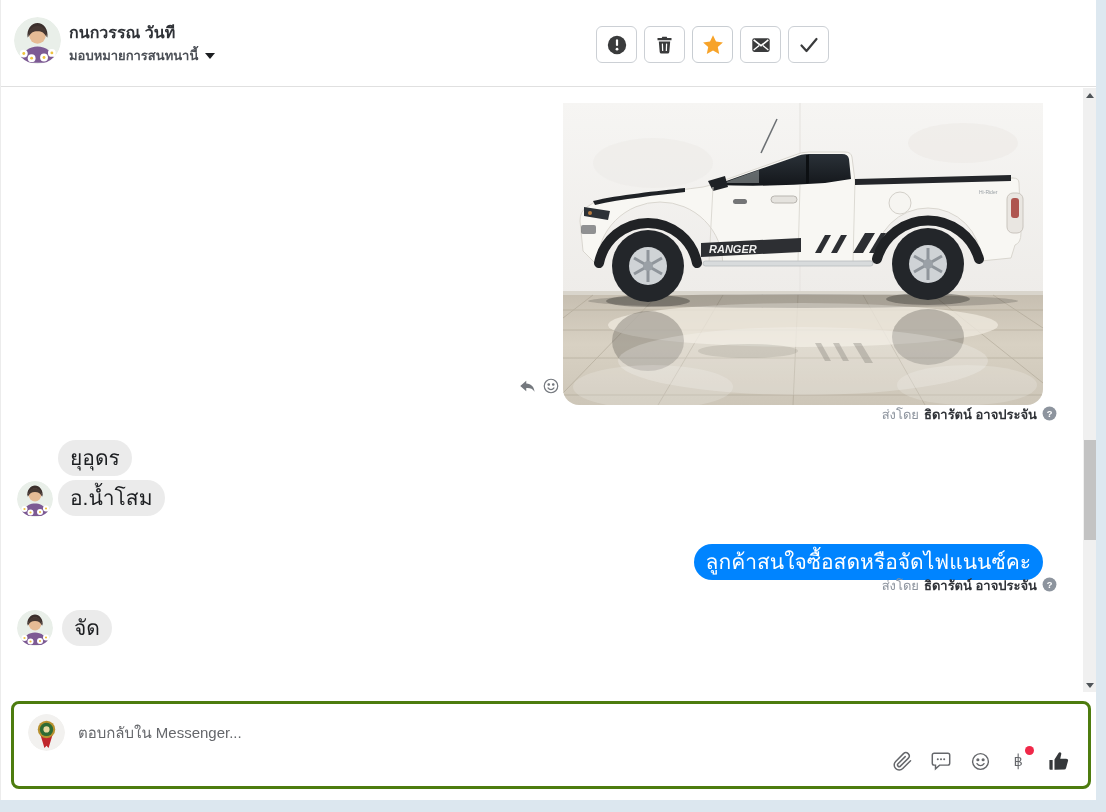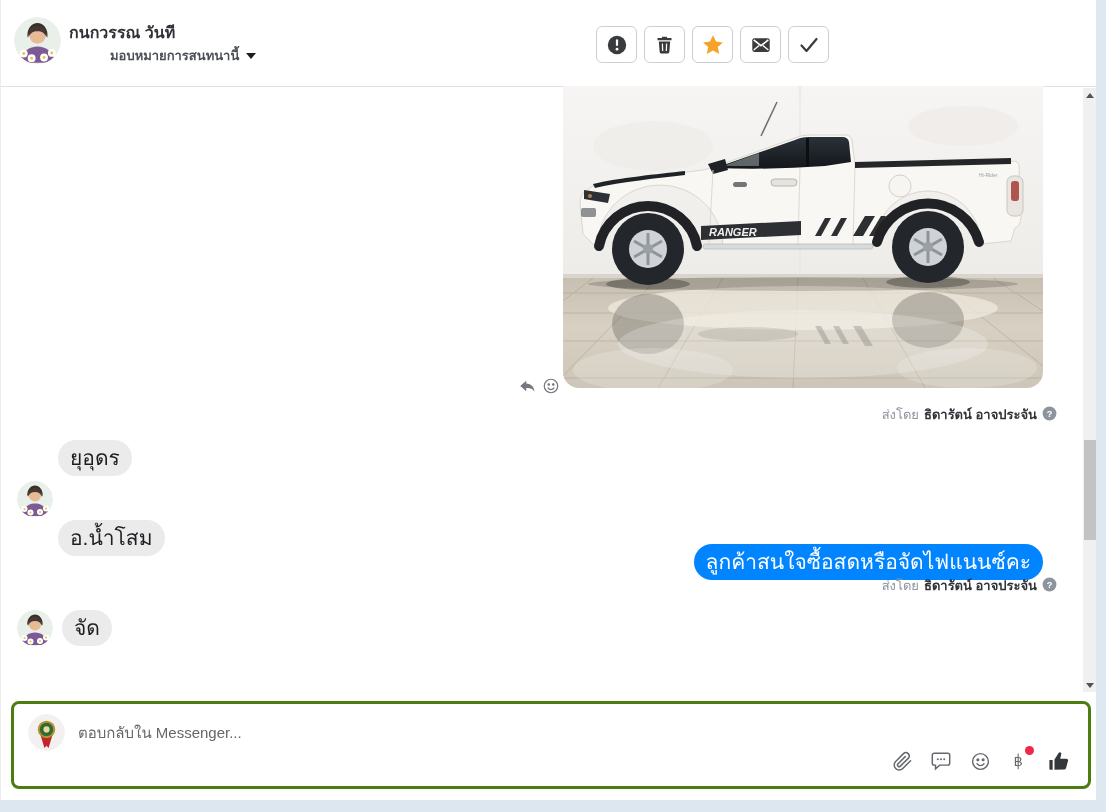--- a/index.html
+++ b/index.html
@@ -9,58 +9,58 @@
   .app { position:absolute; left:0; top:0; width:1096px; height:800px; background:#fff;
     border-left:1px solid #ececec; }
 
   
   .header { position:absolute; left:0; top:0; width:1096px; height:87px; background:#fff;
     border-bottom:1px solid #e0e0e0; }
   .avatar { border-radius:50%; overflow:hidden; display:block; }
   .hdr-avatar { position:absolute; left:13px; top:17px; width:47px; height:47px; }
   .hdr-name { position:absolute; left:68px; top:20px; font-size:16px; font-weight:bold; color:#2f3237; }
   .hdr-sub { position:absolute; left:68px; top:45px; font-size:13px; font-weight:bold; color:#4b4f56;
-    display:flex; align-items:center; gap:7px; cursor:pointer;margin-left:41px; }
+    display:flex; align-items:center; gap:7px; cursor:pointer; }
   .caret { width:0; height:0; border-left:5px solid transparent; border-right:5px solid transparent;
     border-top:6px solid #1c1e21; display:inline-block; }
   .hdr-actions { position:absolute; right:268px; top:26px; display:flex; gap:7px; }
   .act-btn { width:41px; height:37px; border:1px solid #ccd0d5; border-radius:6px; background:#fff;
     display:flex; align-items:center; justify-content:center; cursor:pointer; color:#3a3b3c; }
   .act-btn svg { display:block; }
 
   
   .scrollbar { position:absolute; left:1082px; top:88px; width:14px; height:604px; background:#f0f0f0; }
   .sb-arrow { position:absolute; left:0; width:14px; height:14px; display:flex; align-items:center;
     justify-content:center; cursor:pointer; }
   .sb-up { top:0; } .sb-down { bottom:0; }
   .tri-up { width:0; height:0; border-left:4px solid transparent; border-right:4px solid transparent;
     border-bottom:5px solid #4f5458; }
   .tri-down { width:0; height:0; border-left:4px solid transparent; border-right:4px solid transparent;
     border-top:5px solid #4f5458; }
   .sb-thumb { position:absolute; left:1px; top:352px; width:12px; height:100px; background:#c3c3c3; cursor:pointer; }
 
   
-  .photo-msg { position:absolute; right:53px; top:86px; width:480px; height:302px;
+  .photo-msg { position:absolute; right:53px; top:103px; width:480px; height:302px;
     border-radius:0 0 16px 16px; overflow:hidden; cursor:pointer; }
   .hover-ico { position:absolute; color:#74787e; }
   .reply-ico { left:517px; top:377px; }
   .smile-ico { left:541px; top:377px; }
 
   .sentby { position:absolute; right:39px; font-size:13px; color:#8d949e; display:flex;
     align-items:center; gap:5px; white-space:nowrap; }
   .sentby b { color:#2f3237; font-weight:bold; }
   .sentby-1 { top:404px; }
   .sentby-2 { top:575px; }
 
   .bubble { position:absolute; font-size:21px; line-height:20px; padding:8px 12px;
     border-radius:18px; white-space:nowrap; }
   .b-gray { background:#ebebeb; color:#1c1e21; }
   .b-blue { background:#0084ff; color:#fff;margin-top:12px; }
   .bub-1 { left:57px; top:440px; }
-  .bub-2 { left:57px; top:480px;margin-top:40px; }
+  .bub-2 { left:57px; top:480px; }
   .bub-3 { right:53px; top:532px; }
   .bub-4 { left:61px; top:610px; }
   .bub-5 { right:53px; top:663px; }
   .msg-avatar { position:absolute; width:36px; height:36px; }
   .mav-1 { left:16px; top:481px; }
   .mav-2 { left:16px; top:610px; }
 
   
   .composer { position:absolute; left:10px; top:701px; width:1080px; height:88px; background:#fff;
     border:3px solid #4d7c0f; border-radius:8px; z-index:5; }

